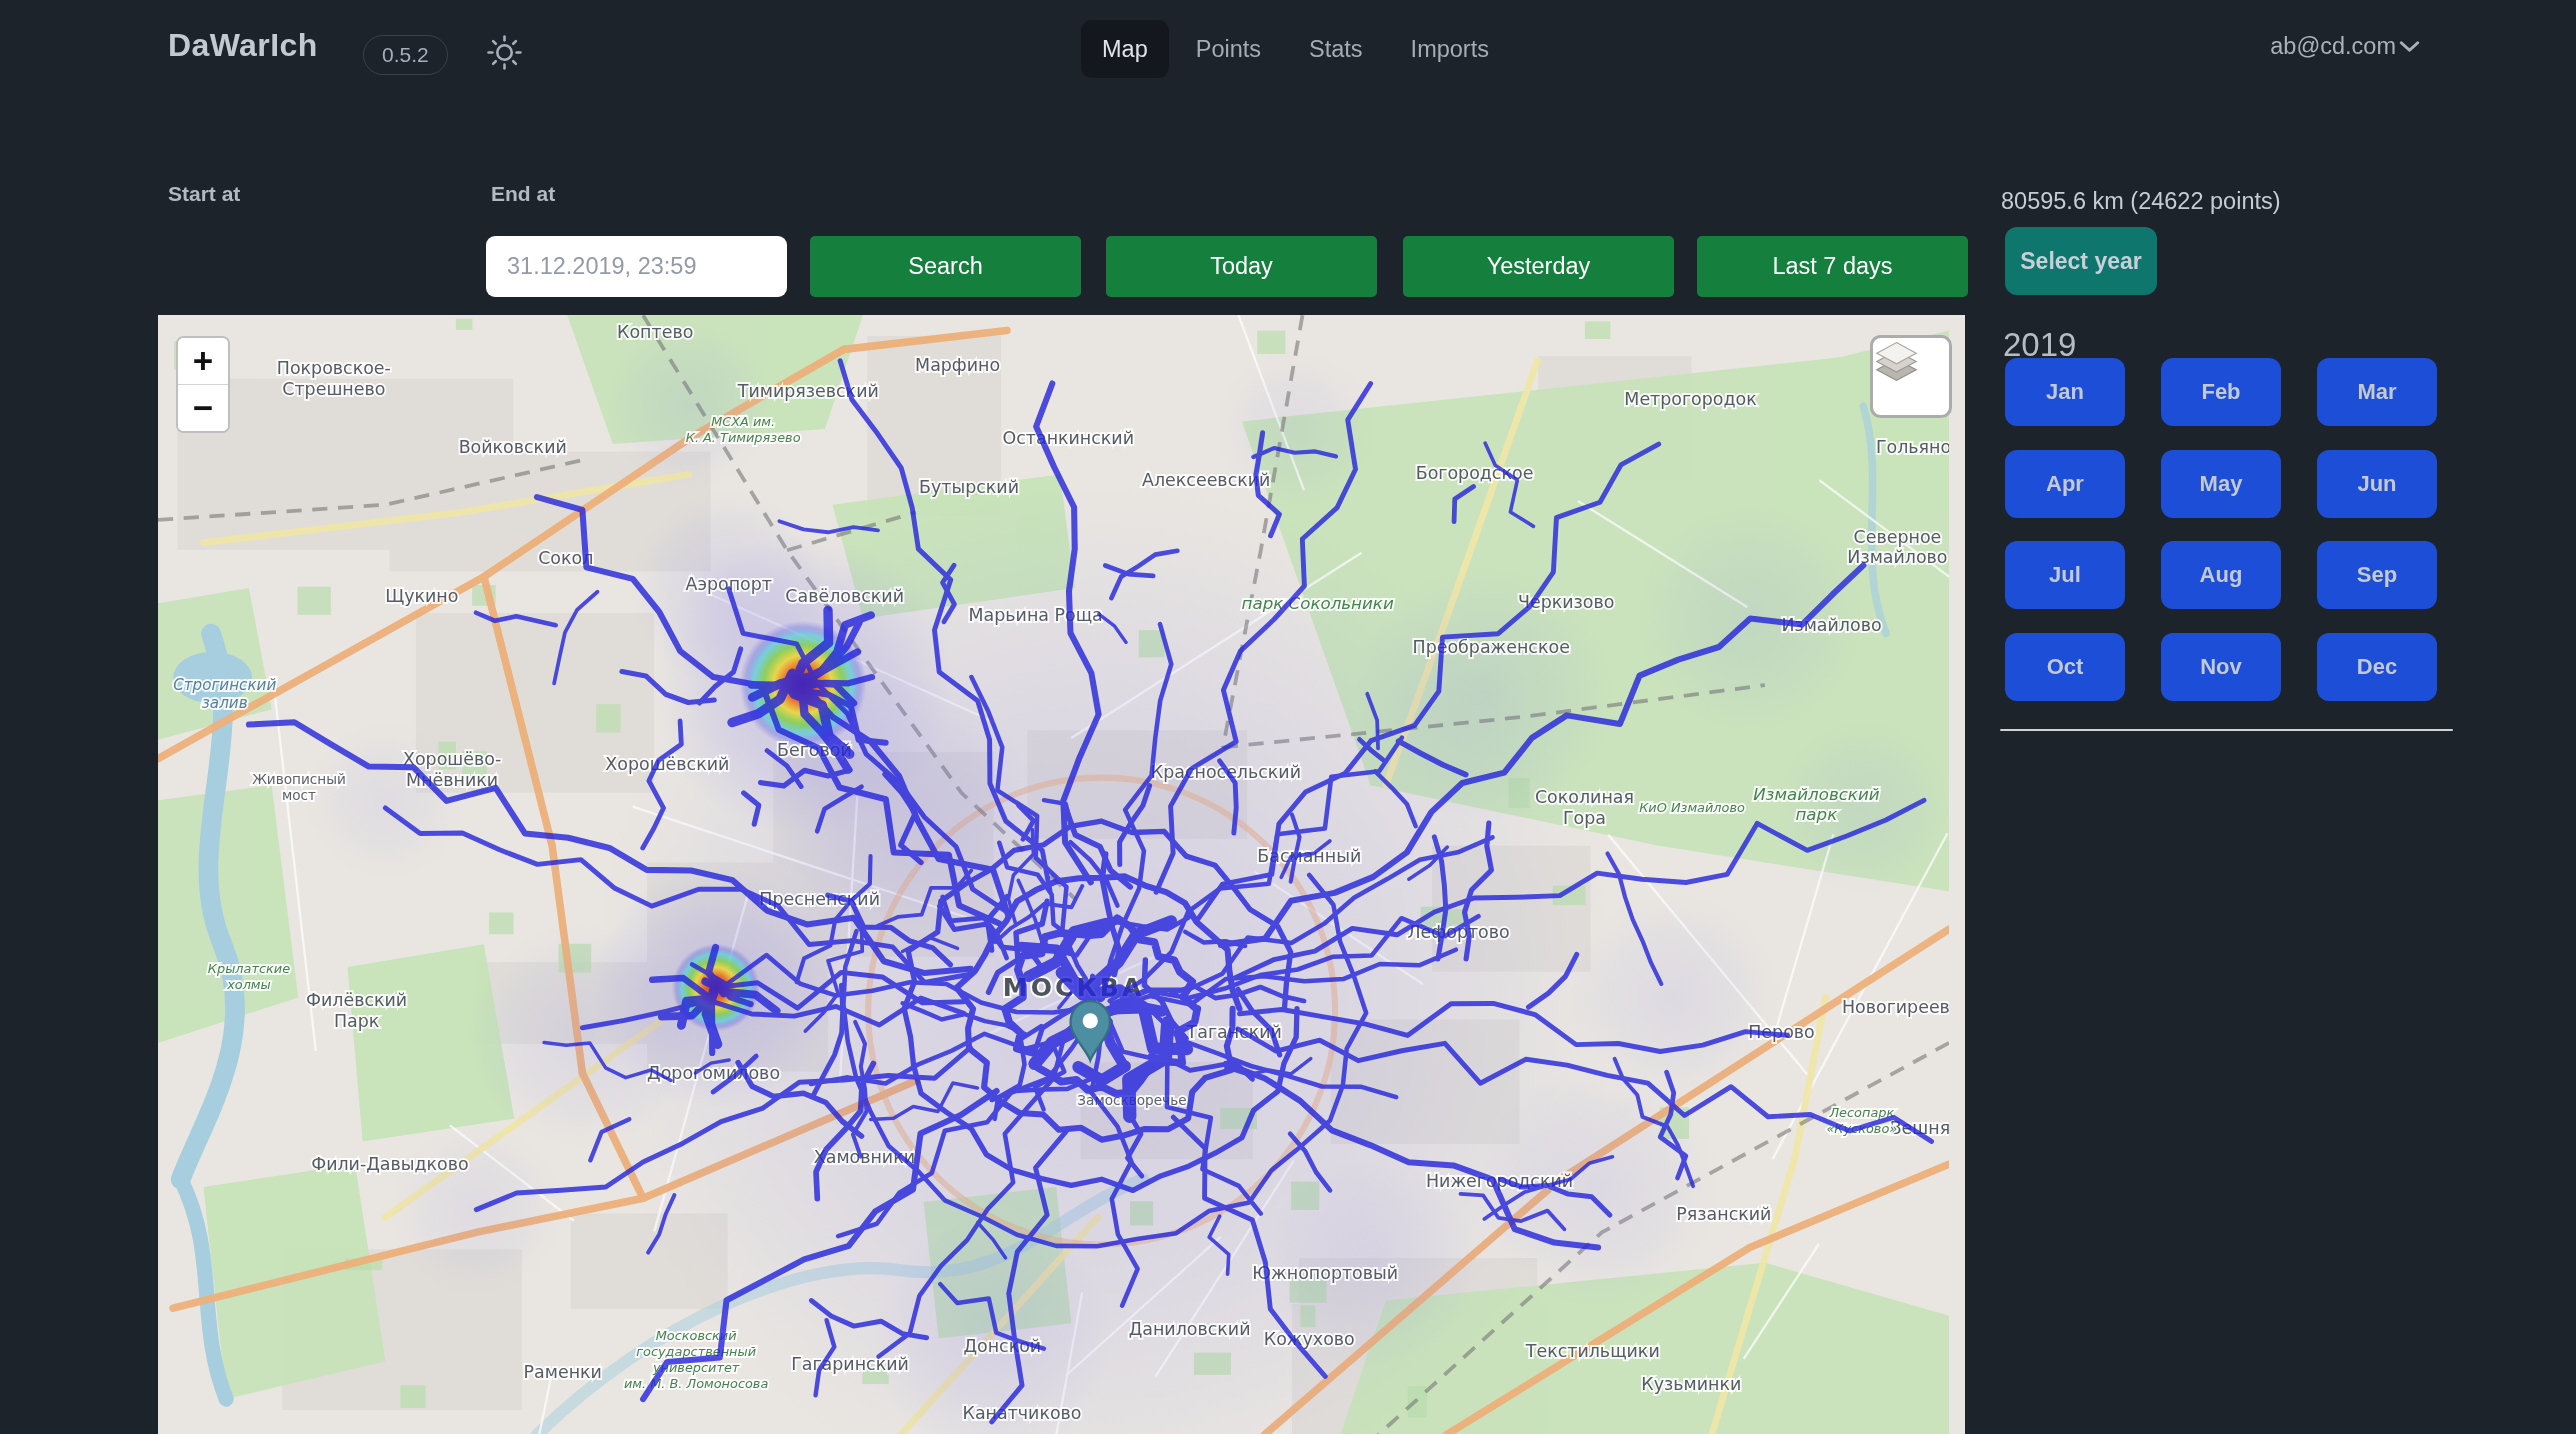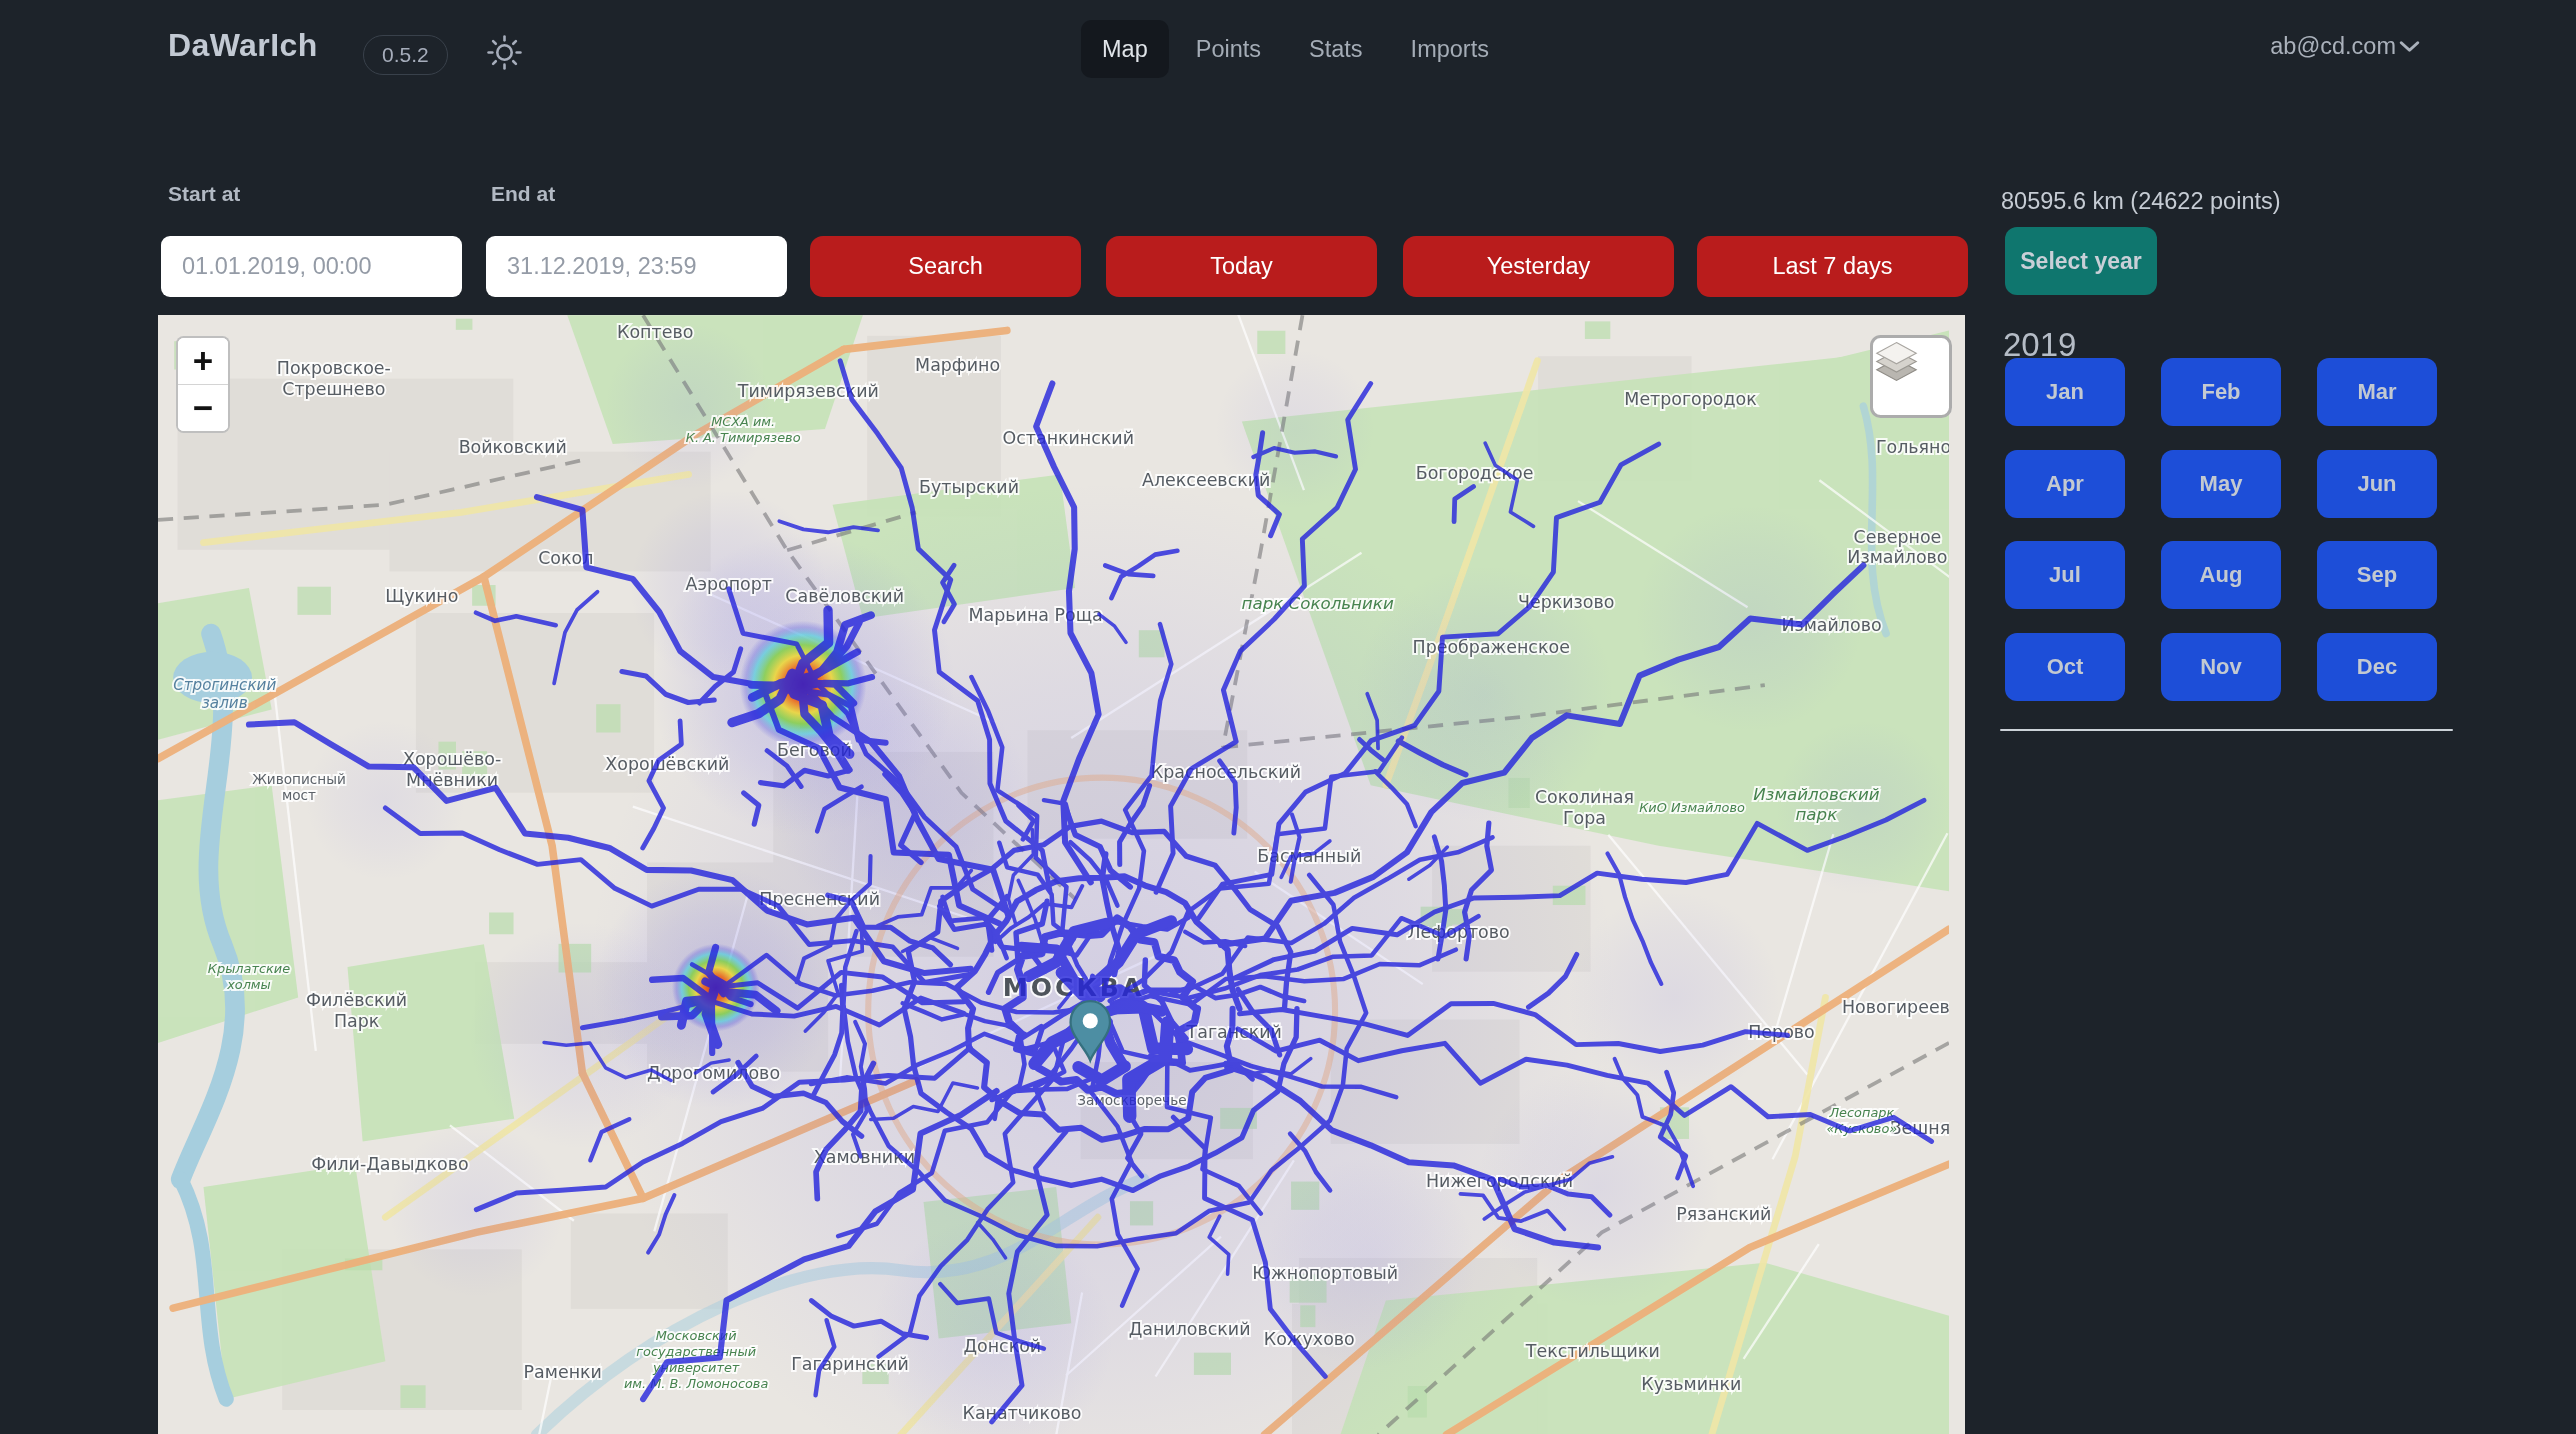--- a/index.html
+++ b/index.html
@@ -11,21 +11,21 @@
        border:1.5px solid #39414b;border-radius:20.5px;font-size:21px;color:#a6adbb;}
   .sun-btn{position:absolute;left:482px;top:30px;width:44px;height:44px;display:flex;align-items:center;justify-content:center;cursor:pointer;}
   .tabs{position:absolute;left:1081px;top:20px;display:flex;align-items:center;gap:6px;}
   .tab{height:58px;line-height:58px;padding:0 21px;font-size:23.5px;color:#a4acb6;border-radius:10.6px;cursor:pointer;}
   .tab.active{background:#14181e;color:#e0e4e9;}
   .account{position:absolute;right:155px;top:33px;display:flex;align-items:center;gap:2px;font-size:23.5px;color:#aab1bb;cursor:pointer;}
   
   .field-label{position:absolute;top:182px;font-size:21px;font-weight:700;color:#b2b9c3;}
   .date-input{position:absolute;top:236px;height:61px;width:301px;box-sizing:border-box;background:#fff;border:none;
        border-radius:9px;font-family:"Liberation Sans",sans-serif;font-size:23.5px;color:#949ba6;padding:0 0 0 21px;}
-  .blue-btn{position:absolute;top:236px;height:61px;width:271px;background:#b91c1c;border:none;border-radius:13px;
+  .blue-btn{position:absolute;top:236px;height:61px;width:271px;background:#15803d;border:none;border-radius:5px;
        color:#fff;font-size:23.5px;font-family:"Liberation Sans",sans-serif;cursor:pointer;}
   
   .stats-line{position:absolute;left:2001px;top:188px;font-size:23.5px;color:#c6ccd4;}
   .select-year{position:absolute;left:2005px;top:227px;width:152px;height:68px;background:#0f766e;border:none;border-radius:12px;
        color:#c9cfd7;font-size:23px;font-weight:700;font-family:"Liberation Sans",sans-serif;cursor:pointer;}
   .year-heading{position:absolute;left:2003px;top:314px;font-size:33px;color:#b5bcc6;margin-top:12px;}
   .months{position:absolute;left:2005px;top:358px;display:grid;grid-template-columns:repeat(3,120px);grid-auto-rows:68px;gap:23.5px 36px;}
   .month-btn{background:#1d4ed8;border:none;border-radius:12px;color:#c3c9d1;font-size:22px;font-weight:700;
        font-family:"Liberation Sans",sans-serif;cursor:pointer;}
   .sidebar-divider{position:absolute;left:2000px;top:729px;width:453px;height:2.3px;background:#ccd2d8;border-radius:1.5px;}
@@ -72,21 +72,20 @@
 
   <div class="account">
     <span>ab@cd.com</span>
     <svg width="23" height="15" viewBox="0 0 30 20">
       <polyline points="4,5 15,15 26,5" fill="none" stroke="#aab1bb" stroke-width="4" stroke-linecap="round" stroke-linejoin="round"></polyline>
     </svg>
   </div>
 
   <div class="field-label" style="left:168px">Start at</div>
   <div class="field-label" style="left:491px">End at</div>
-  <input class="date-input" style="left: 161px;" value="01.01.2019, 00:00">
   <input class="date-input" style="left: 486px;" value="31.12.2019, 23:59">
   <button class="blue-btn" style="left:810px">Search</button>
   <button class="blue-btn" style="left:1106px">Today</button>
   <button class="blue-btn" style="left:1403px">Yesterday</button>
   <button class="blue-btn" style="left:1697px">Last 7 days</button>
 
   <div class="stats-line">80595.6 km (24622 points)</div>
   <button class="select-year">Select year</button>
   <div class="year-heading">2019</div>
   <div class="months">

